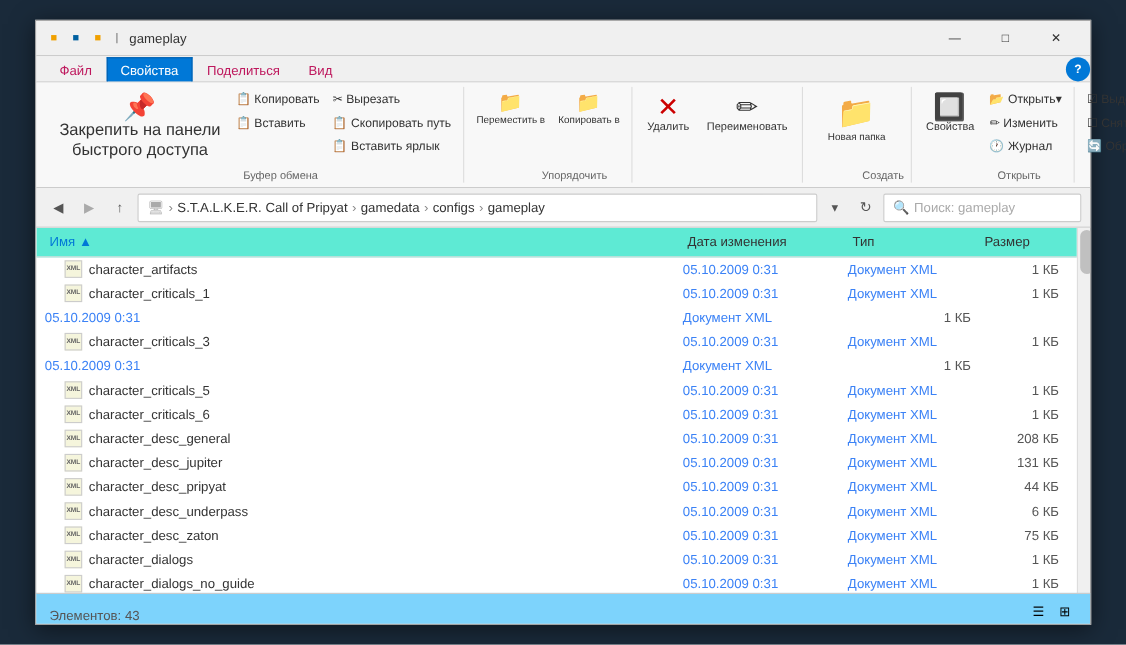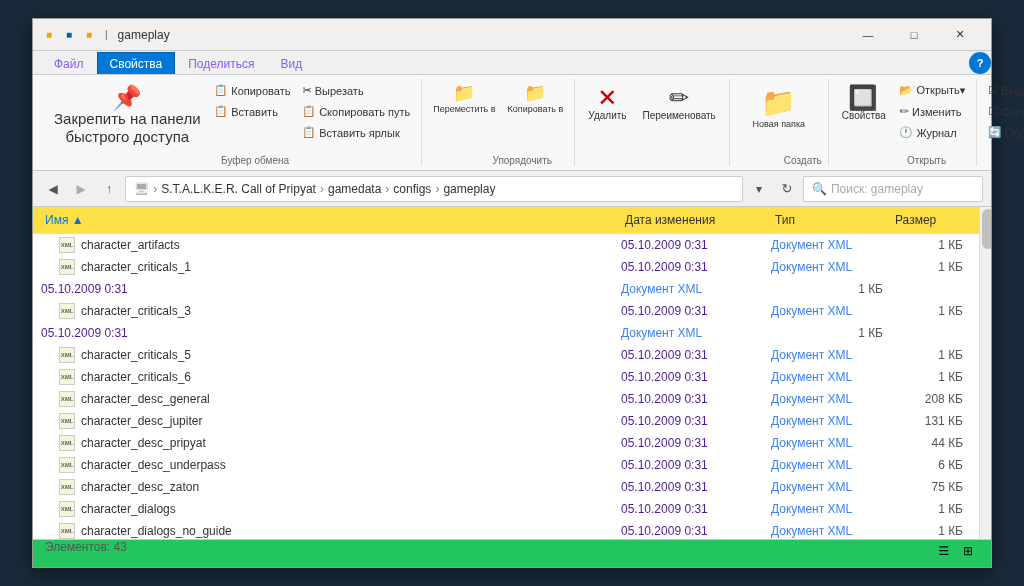--- a/index.html
+++ b/index.html
@@ -79,21 +79,21 @@
       align-items: flex-end;
       padding-left: 8px;
       border-bottom: 1px solid #ccc;
     }
     .ribbon-tab {
       padding: 4px 12px;
       font-size: 12px;
       cursor: pointer;
       border: 1px solid transparent;
       border-bottom: none;
-      color: #8b5cf6;
+      color: #be185d;
       height: 22px;
       display: flex;
       align-items: center;
     }
     .ribbon-tab.active {
       background: #0078d7;
       color: white;
       border-color: #0060b0;
     }
 
@@ -274,21 +274,21 @@
     .file-list-container {
       flex: 1;
       display: flex;
       flex-direction: column;
       overflow: hidden;
       background: white;
     }
     .file-list-header {
       display: grid;
       grid-template-columns: 1fr 150px 120px 80px;
-      background: #fde047;
+      background: #5eead4;
       border-bottom: 1px solid #ddd;
       padding: 4px 8px;
       font-size: 12px;
       color: #333;
     }
     .col-header {
       padding: 2px 4px;
       cursor: pointer;
       user-select: none;
     }
@@ -319,31 +319,31 @@
       height: 16px;
       background: #f5f5dc;
       border: 1px solid #ccc;
       display: flex;
       align-items: center;
       justify-content: center;
       font-size: 6px;
       color: #666;
       font-weight: bold;
     }
-    .file-date { color: #4c1d95; }
+    .file-date { color: #3b82f6; }
     .file-type { color: #3b82f6; }
     .file-size { color: #555; text-align: right; padding-right: 8px; }
 
     
     .status-bar {
       height: 28px;
-      background: #22c55e;
+      background: #7dd3fc;
       border-top: 1px solid #ccc;
       display: flex;
-      align-items: flex-start;
+      align-items: flex-end;
       padding: 0 12px;
       font-size: 12px;
       color: #555;
       justify-content: space-between;
     }
     .status-right {
       display: flex;
       gap: 2px;
     }
     .view-btn {

